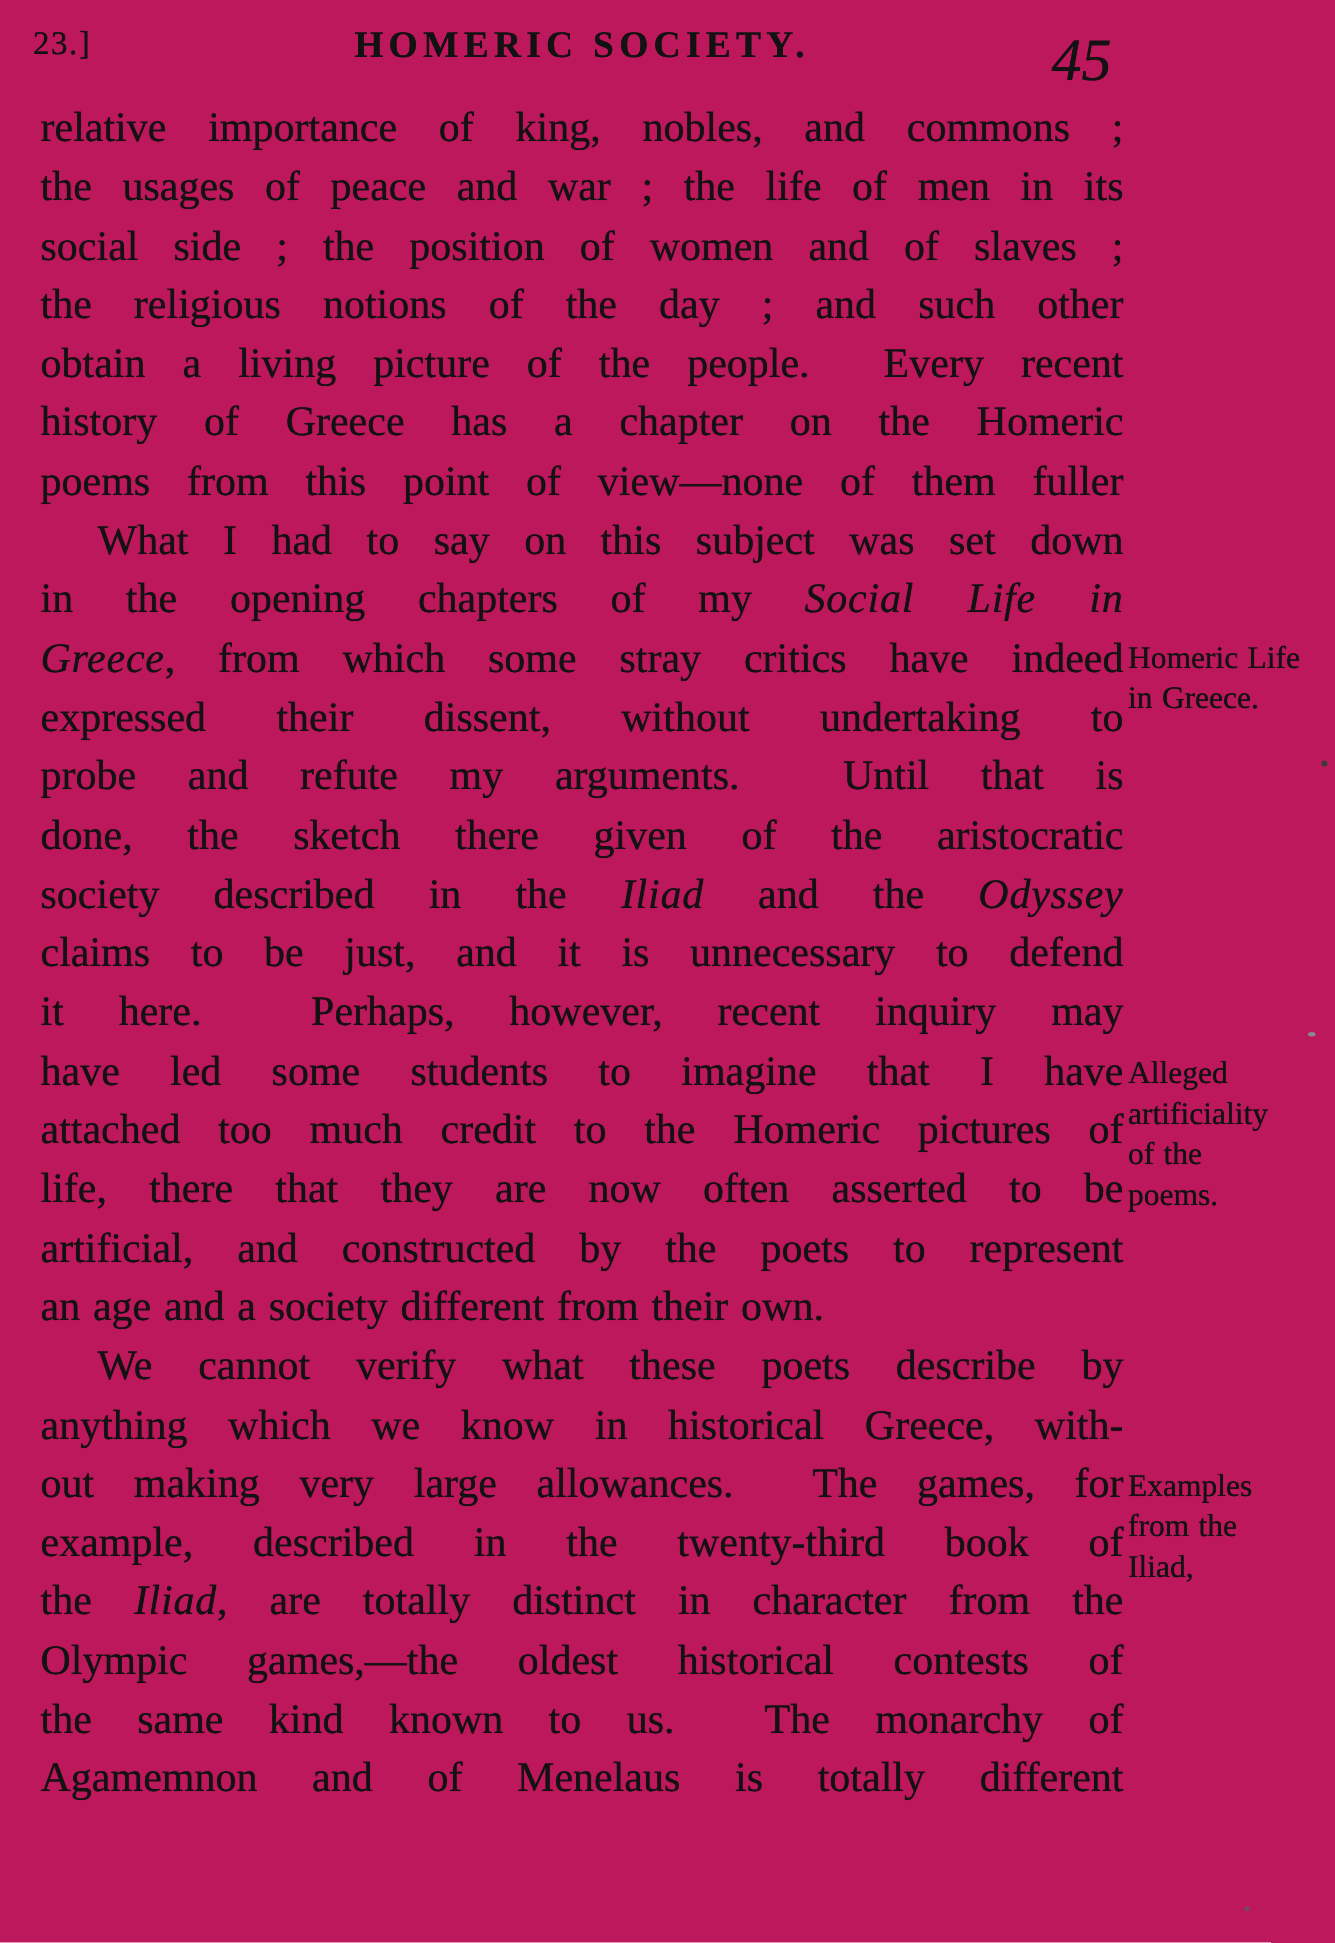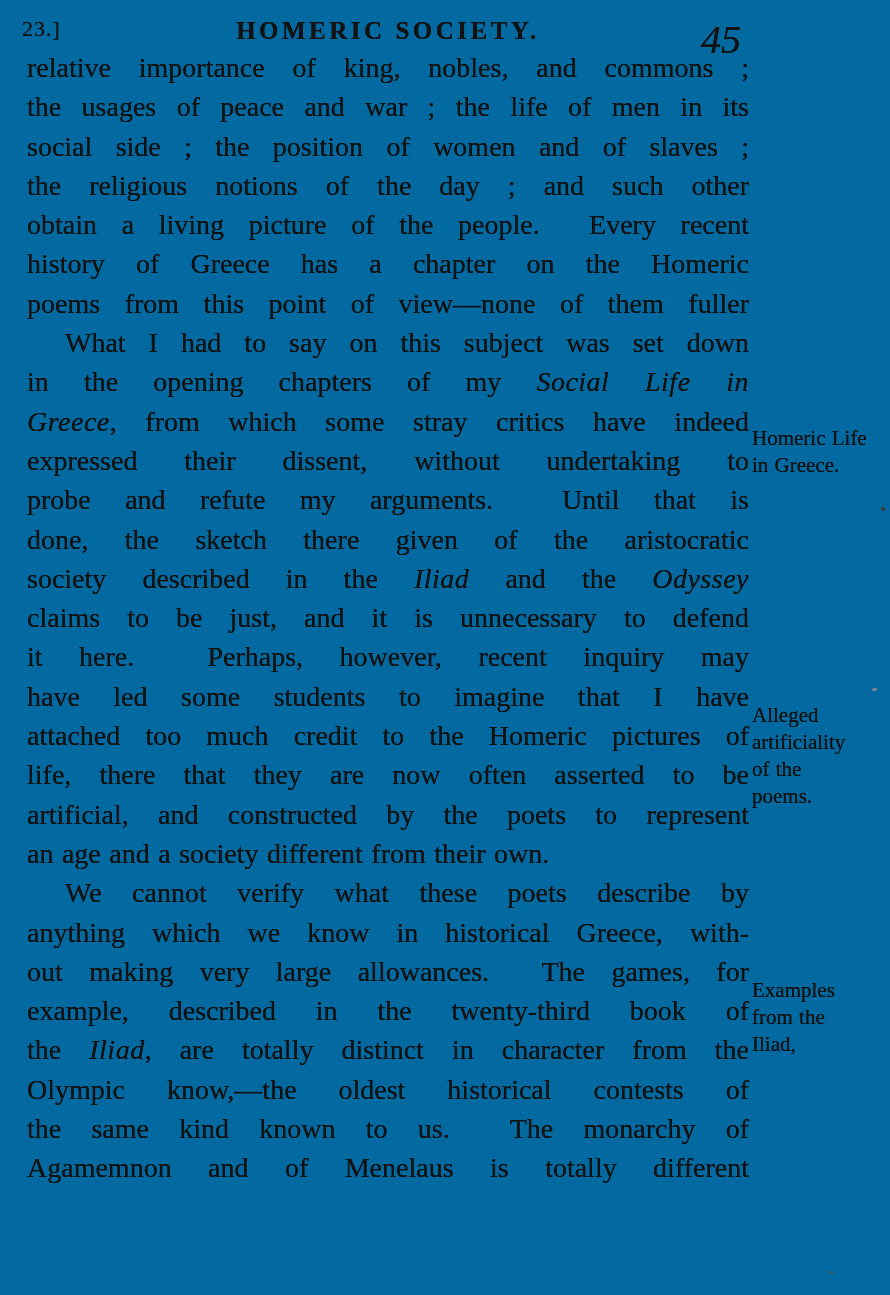--- a/index.html
+++ b/index.html
@@ -1,20 +1,20 @@
 <!DOCTYPE html>
 <html><head>
 <meta charset="utf-8">
 <style>
   html, body { margin: 0; padding: 0; background: #ffffff; }
   .page {
     position: relative;
     width: 890px;
     height: 1295px;
-    background: #0369a1;
+    background: #be185d;
     font-family: "Liberation Serif", "DejaVu Serif", serif;
     color: #121212;
     overflow: hidden;
     text-shadow: 0 0 0.45px currentColor; 
   }
 
   
   .section-marker {
     position: absolute;
     left: 22px;
@@ -38,21 +38,21 @@
     left: 701px;
     top: 16px;
     font-size: 40px;
     font-style: italic;
   }
 
   
   .body-text {
     position: absolute;
     left: 27px;
-    top: 48px;
+    top: 66px;
     width: 722px;
     font-size: 28px;
     line-height: 39.3px;
     word-spacing: 1.5px;
   }
   .paragraph { margin: 0; }
   .line {
     text-align: justify;
     text-align-last: justify;
   }
@@ -121,21 +121,21 @@
         <div class="line">life, there that they are now often asserted to be</div>
         <div class="line">artificial, and constructed by the poets to represent</div>
         <div class="line no-just">an age and a society different from their own.</div>
       </div>
       <div class="paragraph">
         <div class="line indent">We cannot verify what these poets describe by</div>
         <div class="line">anything which we know in historical Greece, with-</div>
         <div class="line">out making very large allowances.&nbsp; The games, for</div>
         <div class="line">example, described in the twenty-third book of</div>
         <div class="line">the <i>Iliad</i>, are totally distinct in character from the</div>
-        <div class="line">Olympic know,—the oldest historical contests of</div>
+        <div class="line">Olympic games,—the oldest historical contests of</div>
         <div class="line">the same kind known to us.&nbsp; The monarchy of</div>
         <div class="line">Agamemnon and of Menelaus is totally different</div>
       </div>
     </main>
 
   <aside class="margin-notes">
       <div class="margin-note note-0">
         <div class="note-line">Homeric Life</div>
         <div class="note-line">in Greece.</div>
       </div>

